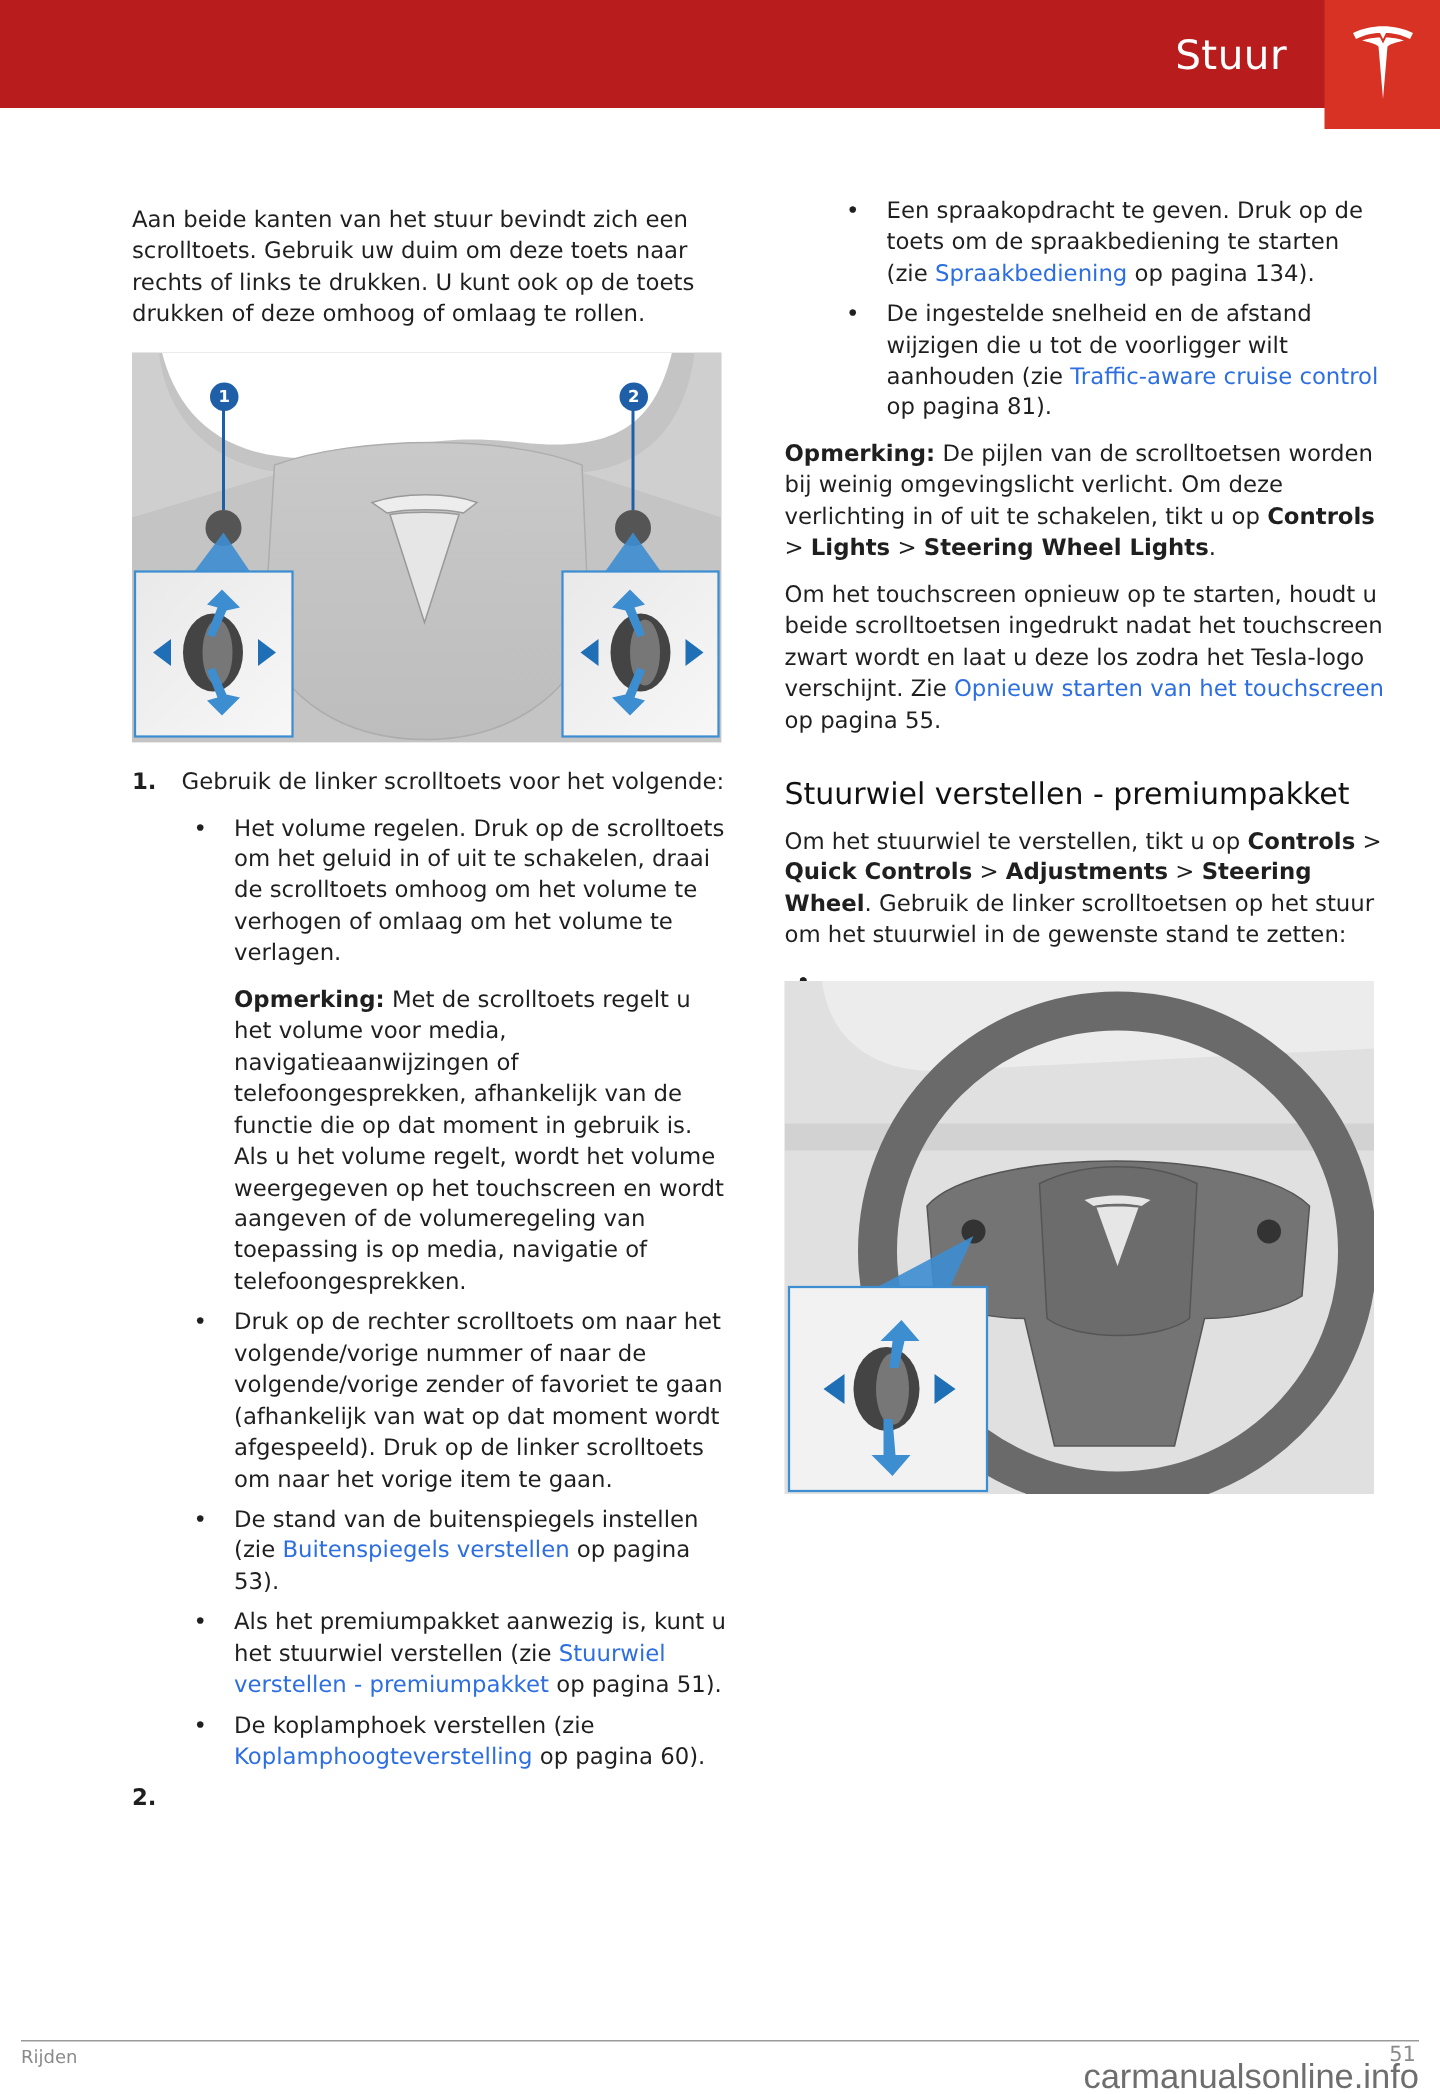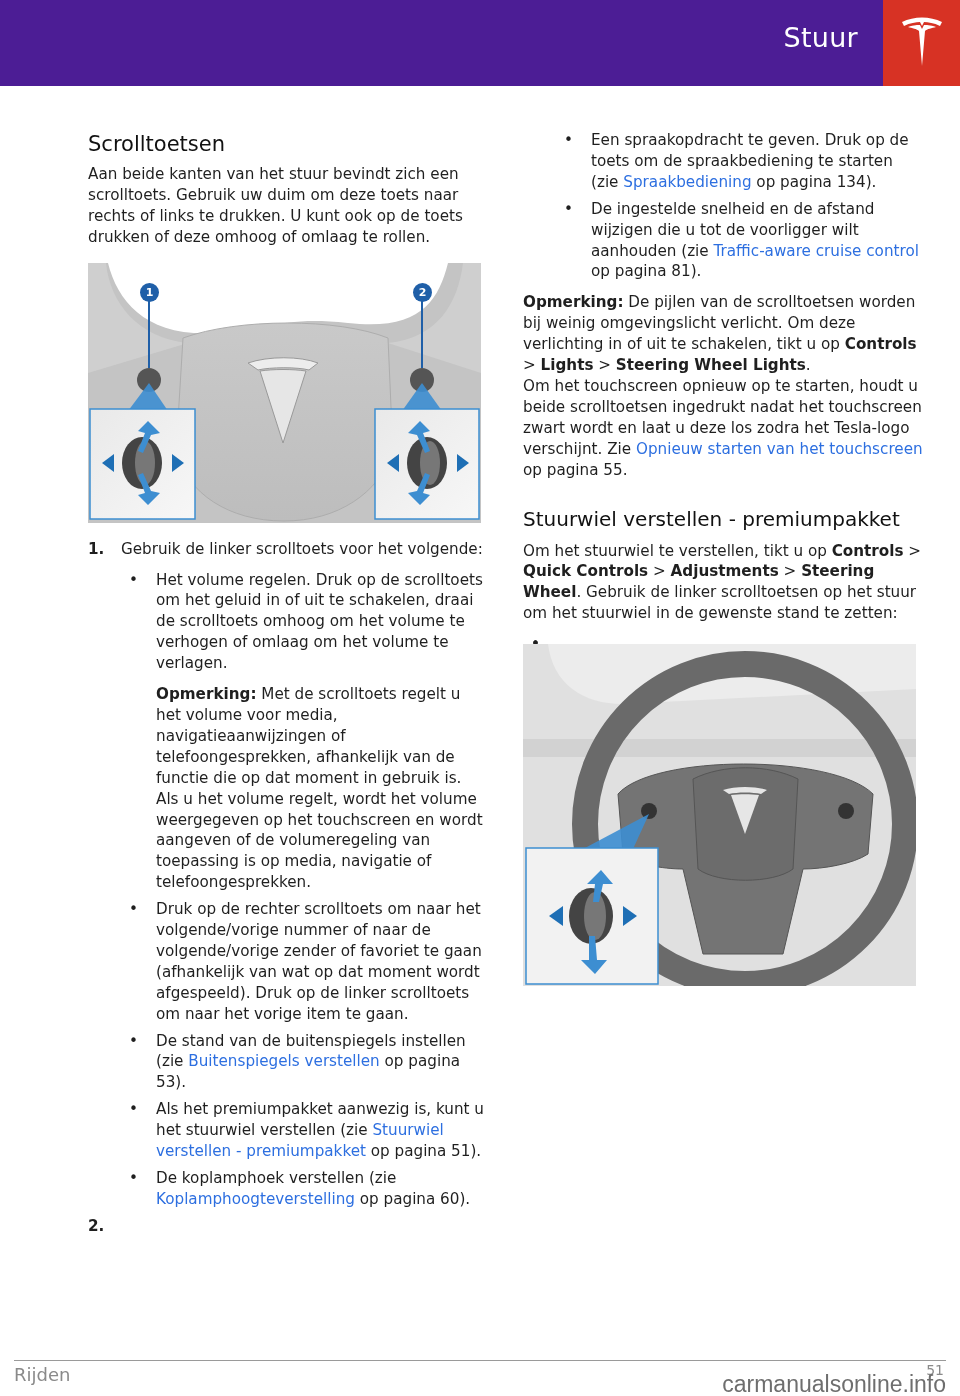--- a/index.html
+++ b/index.html
@@ -2,22 +2,22 @@
 <html><head>
 <meta charset="utf-8">
 <style>
   html, body { margin: 0; padding: 0; }
   body {
     width: 960px; height: 1396px; position: relative; overflow: hidden;
     background: #ffffff; color: #1a1a1a;
     font-family: "DejaVu Sans", sans-serif;
   }
   .header {
-    position: absolute; left: 0; top: 0; width: 960px; height: 86px;
-    background: #4c1d95;
+    position: absolute; left: 0; top: 0; width: 960px; height: 72px;
+    background: #b91c1c;
   }
   .header-title {
     position: absolute; right: 102px; top: 22px;
     color: #ffffff; font-size: 27px; letter-spacing: 0.3px;
   }
   .logo-box {
     position: absolute; left: 883px; top: 0; width: 77px; height: 86px;
     background: #d73224;
   }
   .logo-box svg { position: absolute; left: 17px; top: 16px; }
@@ -38,39 +38,38 @@
 
   .numbered { position: relative; padding-left: 33px; }
   .numbered .num { position: absolute; left: 0; top: 0; font-weight: bold; }
   .bullet { position: relative; padding-left: 35px; }
   .bullet .dot { position: absolute; left: 8px; top: 0; }
 
   .warn { position: relative; padding-left: 40px; }
   .warn svg { position: absolute; left: 3px; top: 3px; }
 
   .footer-line { position: absolute; left: 14px; top: 1360px; width: 932px; height: 1px; background: #9a9a9a; }
-  .footer-left { position: absolute; left: 14px; top: 1364px; font-size: 18px; color: #8a8a8a; }
+  .footer-left { position: absolute; left: 14px; top: 1364px; font-size: 12px; color: #8a8a8a; }
   .footer-right { position: absolute; right: 16px; top: 1362px; font-size: 14px; color: #8a8a8a; }
   .watermark { position: absolute; right: 14px; top: 1371px; font-size: 23px; color: #6e6e6e; font-family: "Liberation Sans", sans-serif; }
 </style>
 </head>
 <body>
 
 <div class="header">
   <div class="header-title">Stuur</div>
 </div>
 <div class="logo-box">
   <svg width="44" height="52" viewBox="0 0 44 52">
     <path d="M2 6 C14 0 30 0 42 6 L40 10 C34 7 28 6 24 6 L22 10 L20 6 C16 6 10 7 4 10 Z" fill="#fff"></path>
     <path d="M8 11 C14 9 18 9 20 9 L22 13 L24 9 C26 9 30 9 36 11 C32 12 27 13 25 15 L22 50 L19 15 C17 13 12 12 8 11 Z" fill="#fff"></path>
   </svg>
 </div>
 
 <div class="col col-left">
-  <h2 class="h-scroll">Scrolltoetsen</h2>
   <p style="margin-top:6px">Aan beide kanten van het stuur bevindt zich een scrolltoets. Gebruik uw duim om deze toets naar rechts of links te drukken. U kunt ook op de toets drukken of deze omhoog of omlaag te rollen.</p>
 
   <div class="figure" style="margin-top:15px;width:393px;height:260px;">
     <svg width="393" height="260" viewBox="0 0 393 260">
       <defs>
         <linearGradient id="g1" x1="0" y1="0" x2="0" y2="1">
           <stop offset="0" stop-color="#c9c9c9"></stop>
             <stop offset="1" stop-color="#bdbdbd"></stop>
         </linearGradient>
         <linearGradient id="inset" x1="0" y1="0" x2="1" y2="1">
@@ -149,21 +148,21 @@
     <span class="dot">•</span>
     <span>Een spraakopdracht te geven. Druk op de toets om de spraakbediening te starten (zie </span><span class="link">Spraakbediening</span><span> op pagina 134).</span>
   </div>
   <div class="bullet" style="margin-left:33px;margin-top:6px">
     <span class="dot">•</span>
     <span>De ingestelde snelheid en de afstand wijzigen die u tot de voorligger wilt aanhouden (zie </span><span class="link">Traffic-aware cruise control</span><span> op pagina 81).</span>
   </div>
 
   <p style="margin-top:10px"><span class="b">Opmerking:</span><span> De pijlen van de scrolltoetsen worden bij weinig omgevingslicht verlicht. Om deze verlichting in of uit te schakelen, tikt u op </span><span class="b">Controls</span> &gt; <span class="b">Lights</span> &gt; <span class="b">Steering Wheel Lights</span><span>.</span></p>
 
-  <p style=""><span>Om het touchscreen opnieuw op te starten, houdt u beide scrolltoetsen ingedrukt nadat het touchscreen zwart wordt en laat u deze los zodra het Tesla-logo verschijnt. Zie </span><span class="link">Opnieuw starten van het touchscreen</span><span> op pagina 55.</span></p>
+  <p style="margin-top:10px"><span>Om het touchscreen opnieuw op te starten, houdt u beide scrolltoetsen ingedrukt nadat het touchscreen zwart wordt en laat u deze los zodra het Tesla-logo verschijnt. Zie </span><span class="link">Opnieuw starten van het touchscreen</span><span> op pagina 55.</span></p>
 
   <h2 class="h-sw" style="margin-top:24px">Stuurwiel verstellen - premiumpakket</h2>
 
   <p style="margin-top:8px"><span>Om het stuurwiel te verstellen, tikt u op </span><span class="b">Controls</span> &gt; <span class="b">Quick Controls</span> &gt; <span class="b">Adjustments</span> &gt; <span class="b">Steering Wheel</span><span>. Gebruik de linker scrolltoetsen op het stuur om het stuurwiel in de gewenste stand te zetten:</span></p>
 
   <div class="bullet" style="margin-top:10px">
     <span class="dot">•</span>
   </div>
   <div class="bullet" style="margin-top:6px">
     <span class="dot">•</span>

